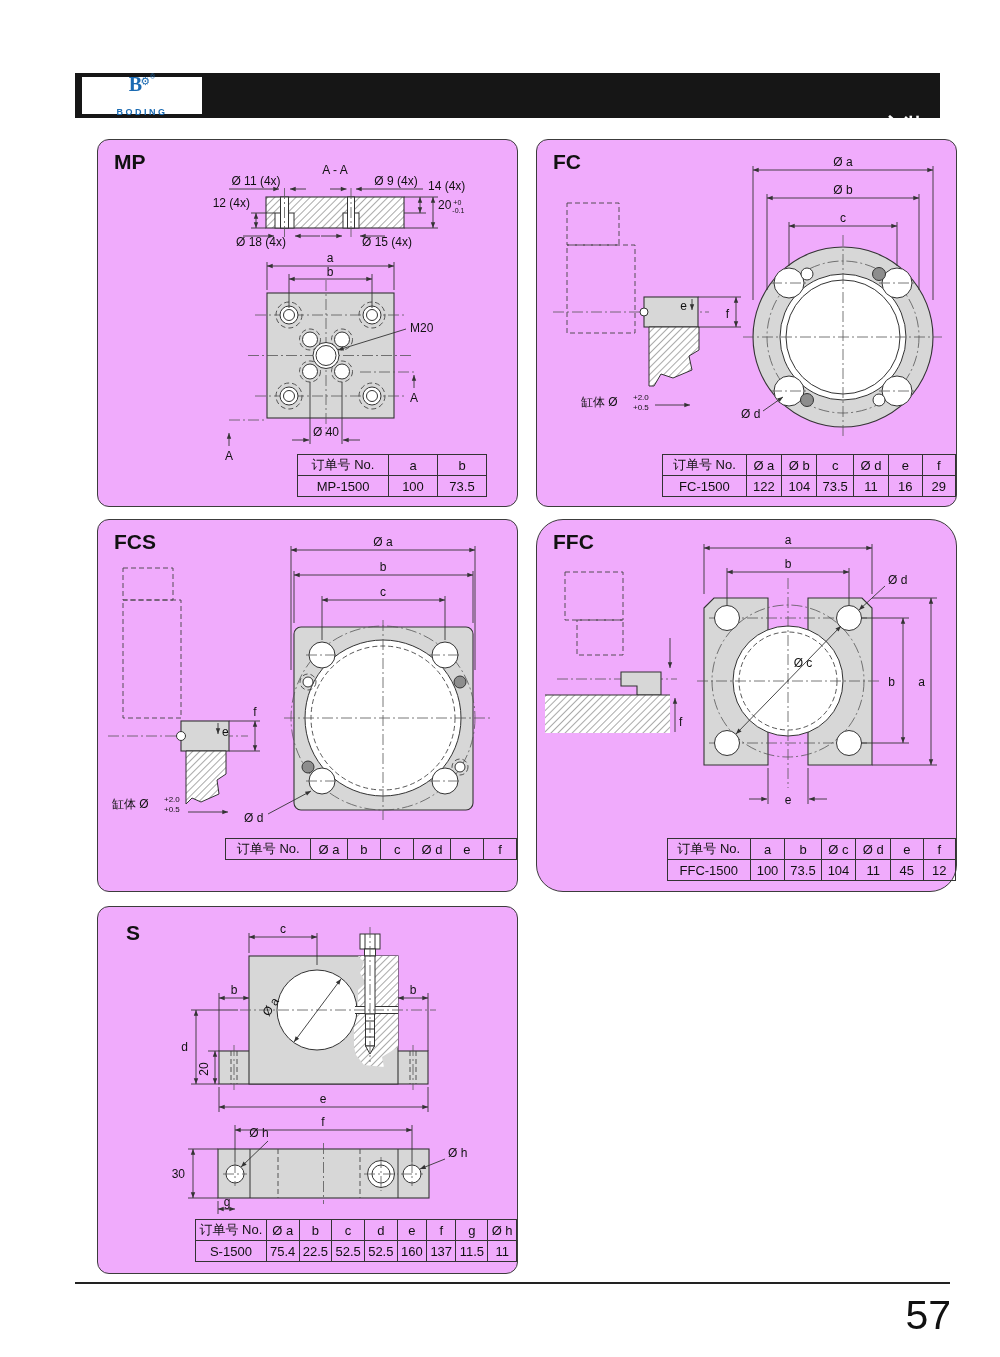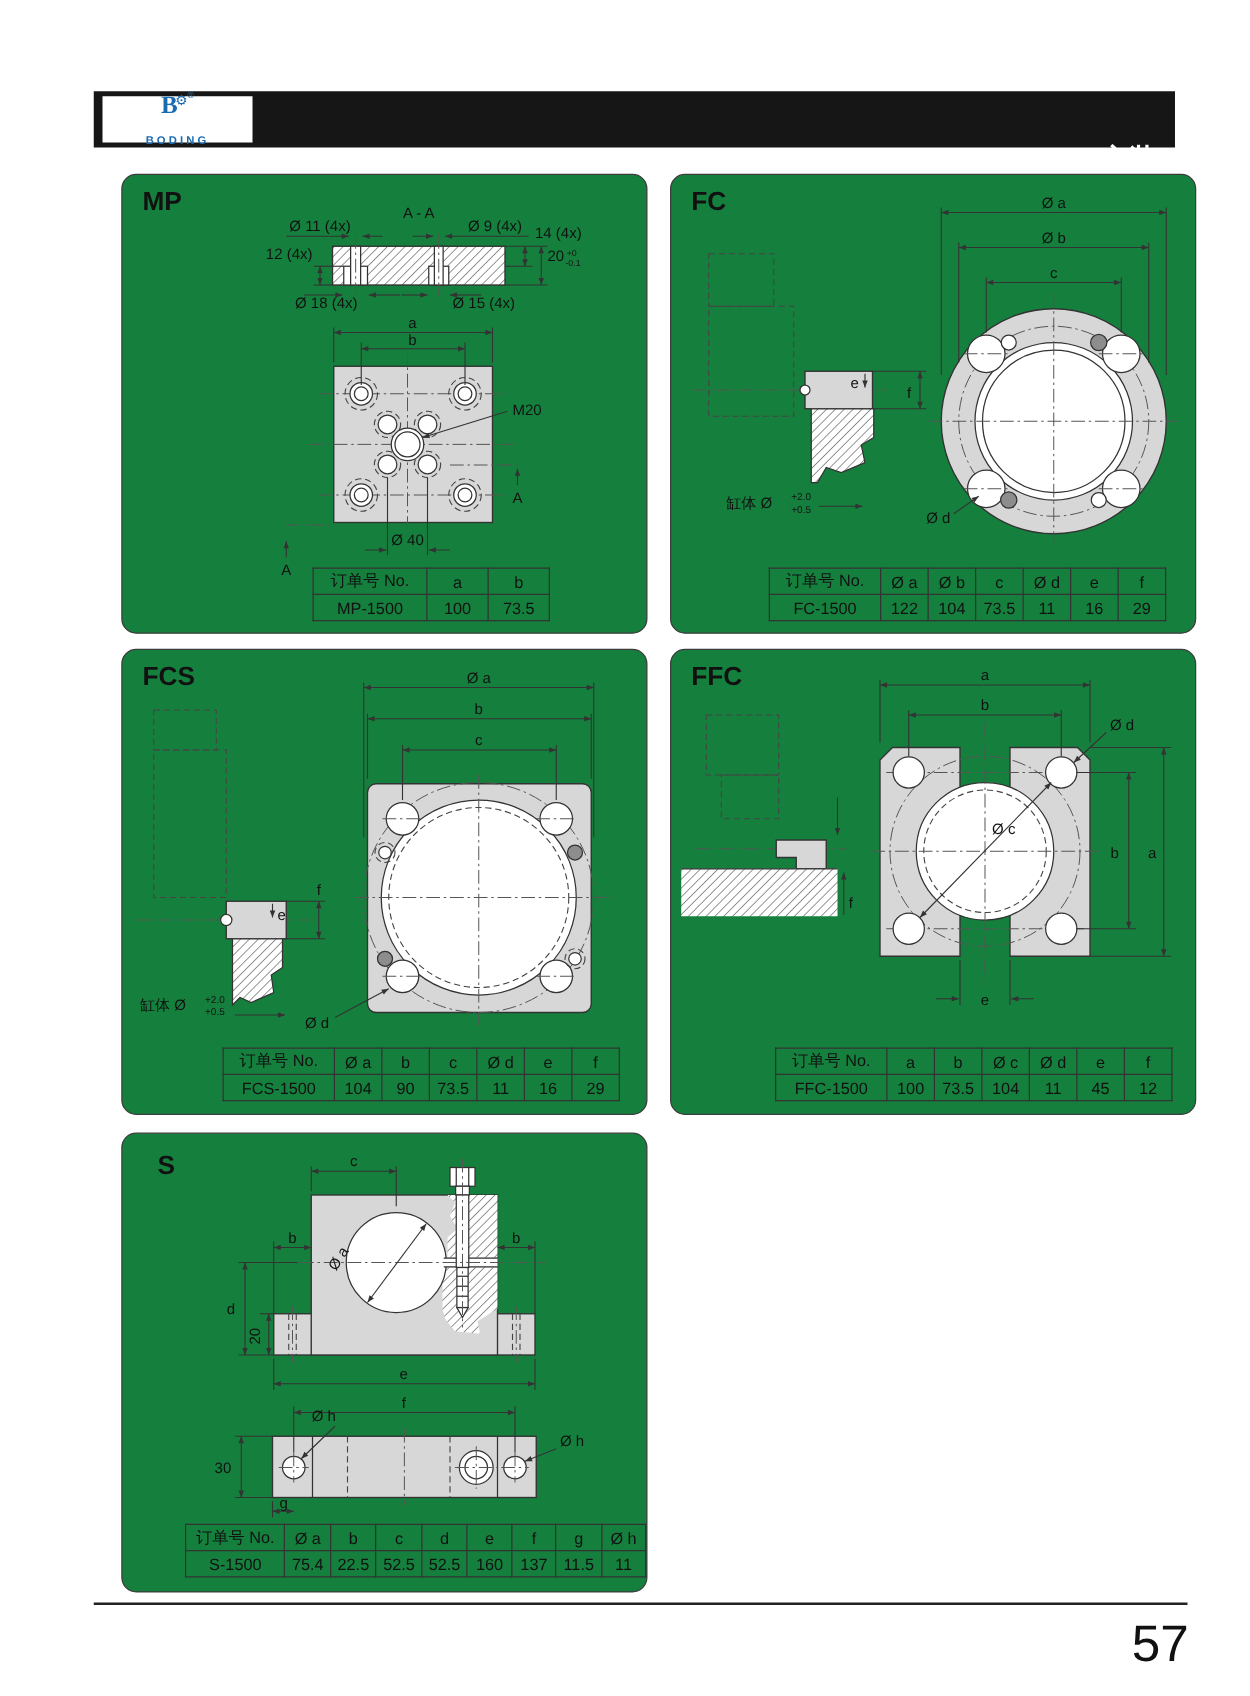--- a/index.html
+++ b/index.html
@@ -9,25 +9,25 @@
   .hdr{position:absolute;left:75px;top:73px;width:865px;height:45px;background:#161616;}
   .logo{position:absolute;left:7px;top:4px;width:120px;height:37px;background:#fff;
         display:flex;flex-direction:column;align-items:center;justify-content:center;line-height:1;}
   .logo-top{display:flex;align-items:flex-start;}
   .logo-b{color:#1a6ab2;font-weight:bold;font-size:20px;font-family:"Liberation Serif",serif;}
   .logo-gear{color:#1a6ab2;font-size:11px;margin-left:-2px;margin-top:2px;}
   .logo-reg{color:#1a6ab2;font-size:7px;margin-top:-1px;}
   .logo-name{color:#1a6ab2;font-weight:bold;font-size:9px;letter-spacing:2.5px;margin-top:14px;}
   .hdr-title{position:absolute;right:14px;top:9px;color:#fff;font-size:23px;font-weight:bold;margin-top:30px;}
   
-  .panel{position:absolute;border:1.6px solid #3c3c3c;border-radius:12px;background:#15803d;}
+  .panel{position:absolute;border:1.6px solid #3c3c3c;border-radius:12px;background:#f0abfc;}
   .ptitle{position:absolute;left:16px;top:10px;font-size:21px;font-weight:bold;}
   .draw{position:absolute;left:0;top:0;}
   
-  table.spec{position:absolute;border-collapse:collapse;font-size:13px;color:#111;table-layout:fixed;}
+  table.spec{position:absolute;border-collapse:collapse;font-size:13px;color:#111;table-layout:fixed;margin-left:47px;}
   table.spec td{border:1.2px solid #333;text-align:center;height:20px;padding:0 3px;white-space:nowrap;overflow:hidden;}
   td.c0{width:84px;} td.cs{width:42px;} td.cm{width:31px;}
   
   svg text{font-family:"Liberation Sans","DejaVu Sans",sans-serif;font-size:12px;fill:#111;}
   svg text.tol{font-size:8px;}
   .ln{stroke:#333;stroke-width:1;fill:none;}
   .dim{stroke:#333;stroke-width:0.9;fill:none;}
   .cl{stroke:#555;stroke-width:0.8;fill:none;stroke-dasharray:11 3 2 3;}
   .dsh{stroke:#444;stroke-width:0.9;fill:none;stroke-dasharray:5 3;}
   .part{fill:#d7d7d7;stroke:#333;stroke-width:1.1;}
@@ -334,34 +334,25 @@
       <tbody>
           <tr>
         <td class="c0" style="width:82px">订单号 No.</td>
         <td class="cm">Ø a</td>
         <td class="cm">b</td>
         <td class="cm">c</td>
         <td class="cm">Ø d</td>
         <td class="cm">e</td>
         <td class="cm">f</td>
       </tr>
-      <tr>
-        <td class="c0" style="width:82px">FCS-1500</td>
-        <td class="cm">104</td>
-        <td class="cm">90</td>
-        <td class="cm">73.5</td>
-        <td class="cm">11</td>
-        <td class="cm">16</td>
-        <td class="cm">29</td>
-      </tr>
     </tbody>
       </table>
   </div>
 
-  <div class="panel" style="left:536px;top:519px;width:419px;height:371px;">
+  <div class="panel" style="left:536px;top:519px;width:419px;height:371px;border-radius:27px;">
     <div class="ptitle">FFC</div>
     <svg class="draw" width="416" height="368" viewBox="0 0 416 368">
       <defs>
         <pattern id="ffH" width="5" height="5" patternUnits="userSpaceOnUse" patternTransform="rotate(45)">
           <rect width="5" height="5" fill="#fff"></rect>
             <line x1="0" y1="0" x2="0" y2="5" stroke="#555" stroke-width="1"></line>
         </pattern>
         <marker id="ffA" viewBox="0 0 10 10" refX="9" refY="5" markerWidth="9" markerHeight="7" orient="auto-start-reverse">
           <path d="M0,1.5 L9,5 L0,8.5 z" fill="#333"></path>
         </marker>

